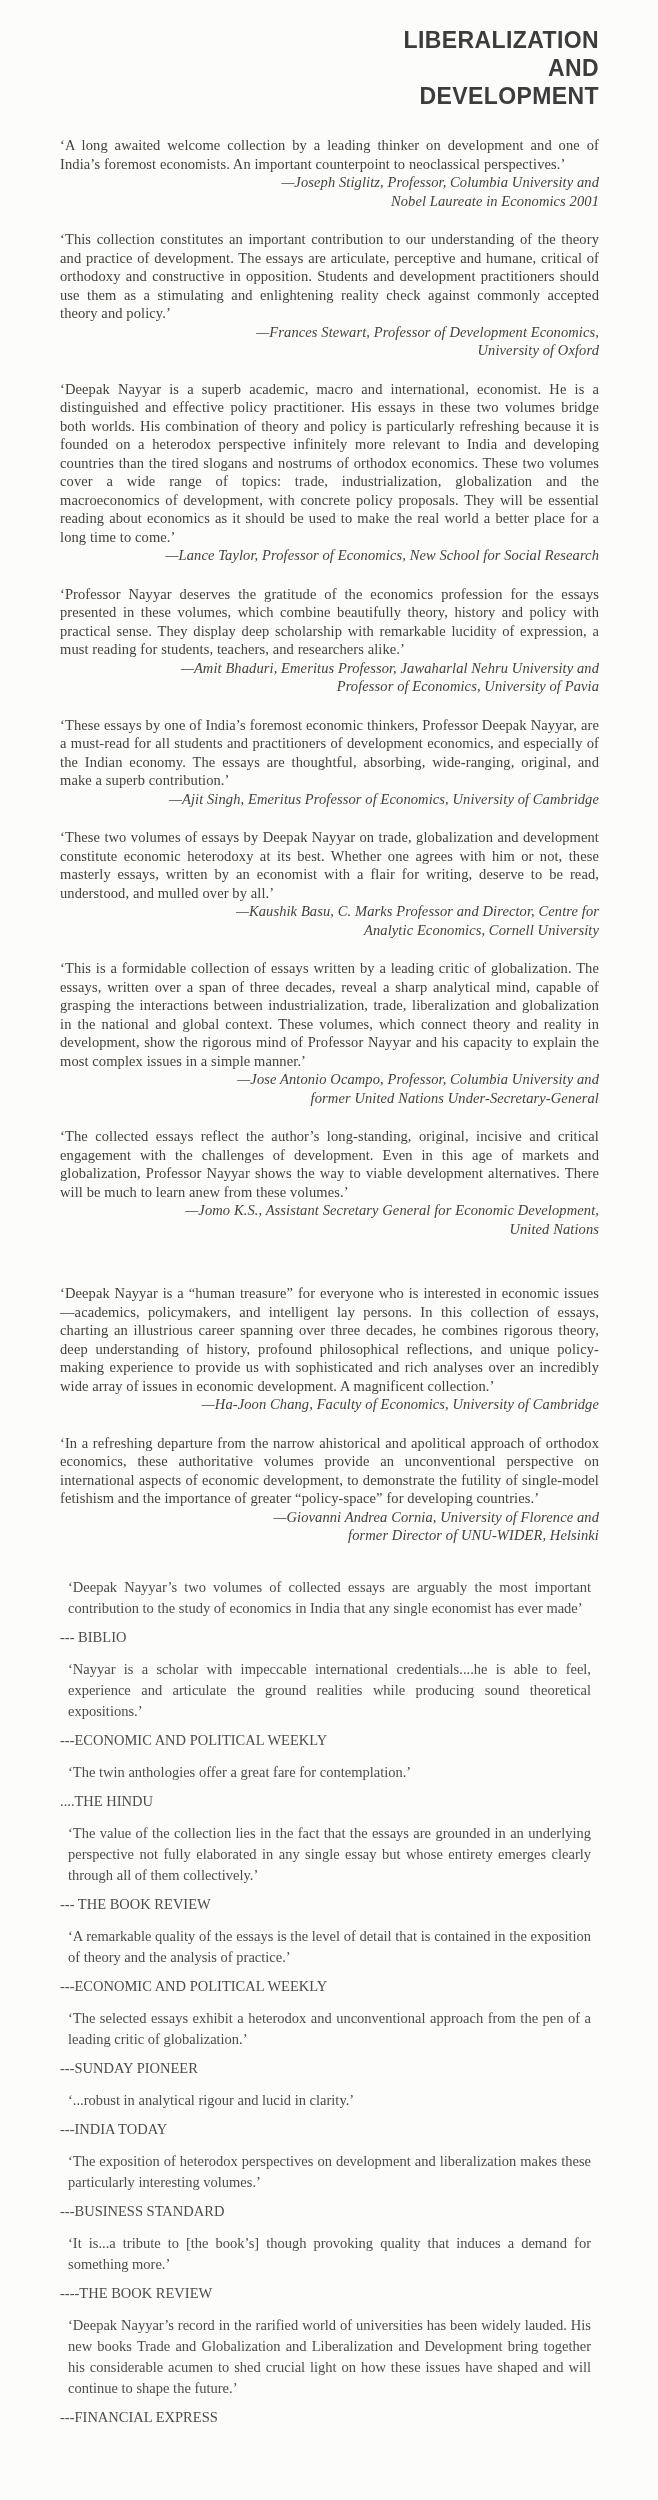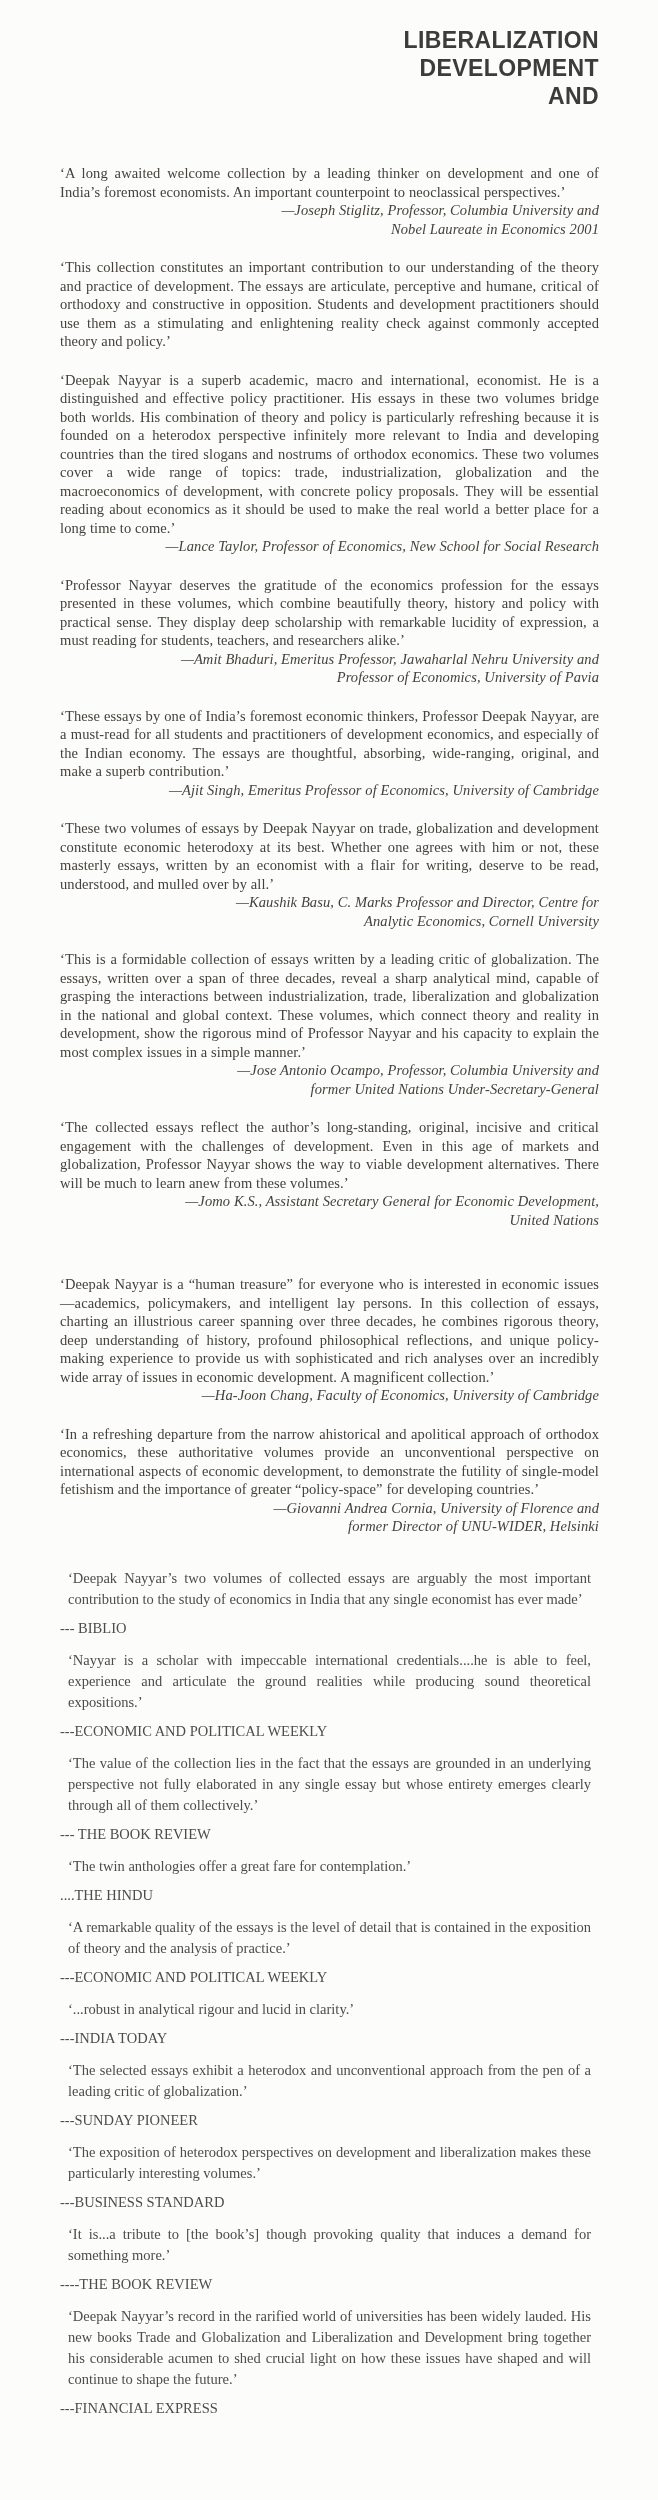--- a/index.html
+++ b/index.html
@@ -25,21 +25,21 @@
     font-family: "Liberation Sans", sans-serif;
     font-weight: bold;
     font-size: 23px;
     line-height: 28px;
     letter-spacing: 0.4px;
     text-align: right;
     color: #3c3c3c;
   }
   
   .endorsements {
-    margin-top: 54px;
+    margin-top: 26px;
   }
   .quote-a {
     font-size: 14.5px;
     line-height: 18.5px;
     color: #45413b;
     text-align: justify;
     letter-spacing: 0.1px;
     margin: 0 0 20px 0;
   }
   .quote-a .quote-text {
@@ -70,36 +70,40 @@
     text-align: left;
   }
 </style>
 </head>
 <body>
 
 <div class="page">
 
   <div class="book-title">
     <div>LIBERALIZATION</div>
+    <div>AND</div>
     <div>DEVELOPMENT</div>
-    <div>AND</div>
   </div>
 
   <div class="endorsements">
 
     <div class="quote-a">
       <p class="quote-text">‘A long awaited welcome collection by a leading thinker on development and one of India’s foremost economists.  An important counterpoint to neoclassical perspectives.’</p>
       <div class="attr">
         <div>—Joseph Stiglitz, Professor, Columbia University and</div>
         <div>Nobel Laureate in Economics 2001</div>
       </div>
     </div>
 
     <div class="quote-a">
       <p class="quote-text">‘This collection constitutes an important contribution to our understanding of the theory and practice of development. The essays are articulate, perceptive and humane, critical of orthodoxy and constructive in opposition. Students and development practitioners should use them as a stimulating and enlightening reality check against commonly accepted theory and policy.’</p>
+      <div class="attr">
+        <div>—Frances Stewart, Professor of Development Economics,</div>
+        <div>University of Oxford</div>
+      </div>
     </div>
 
     <div class="quote-a">
       <p class="quote-text">‘Deepak Nayyar is a superb academic, macro and international, economist. He is a distinguished and effective policy practitioner. His essays in these two volumes bridge both worlds. His combination of theory and policy is particularly refreshing because it is founded on a heterodox perspective infinitely more relevant to India and developing countries than the tired slogans and nostrums of orthodox economics. These two volumes cover a wide range of topics: trade, industrialization, globalization and the macroeconomics of development, with concrete policy proposals. They will be essential reading about economics as it should be used to make the real world a better place for a long time to come.’</p>
       <div class="attr">
         <div>—Lance Taylor, Professor of Economics, New School for Social Research</div>
       </div>
     </div>
 
     <div class="quote-a">
@@ -164,46 +168,46 @@
       <p class="quote-text">‘Deepak Nayyar’s two volumes of collected essays are arguably the most important contribution to the study of economics in India that any single economist has ever made’</p>
       <div class="attr">--- BIBLIO</div>
     </div>
 
     <div class="quote-b">
       <p class="quote-text">‘Nayyar is a scholar with impeccable international credentials....he is able to feel, experience and articulate the ground realities while producing sound theoretical expositions.’</p>
       <div class="attr">---ECONOMIC AND POLITICAL WEEKLY</div>
     </div>
 
     <div class="quote-b">
+      <p class="quote-text">‘The twin anthologies offer a great fare for contemplation.’</p>
+      <div class="attr">....THE HINDU</div>
+    </div>
+
+    <div class="quote-b">
       <p class="quote-text">‘The value of the collection lies in the fact that the essays are grounded in an underlying perspective not fully elaborated in any single essay but whose entirety emerges clearly through all of them collectively.’</p>
       <div class="attr">--- THE BOOK REVIEW</div>
     </div>
 
-    <div class="quote-b">
-      <p class="quote-text">‘The twin anthologies offer a great fare for contemplation.’</p>
-      <div class="attr">....THE HINDU</div>
-    </div>
-
 
     <div class="quote-b">
       <p class="quote-text">‘A remarkable quality of the essays is the level of detail that is contained in the exposition of theory and the analysis of practice.’</p>
       <div class="attr">---ECONOMIC AND POLITICAL WEEKLY</div>
     </div>
 
     <div class="quote-b">
+      <p class="quote-text">‘The selected essays exhibit a heterodox and unconventional approach from the pen of a leading critic of globalization.’</p>
+      <div class="attr">---SUNDAY PIONEER</div>
+    </div>
+
+    <div class="quote-b">
       <p class="quote-text">‘...robust in analytical rigour and lucid in clarity.’</p>
       <div class="attr">---INDIA TODAY</div>
     </div>
 
     <div class="quote-b">
-      <p class="quote-text">‘The selected essays exhibit a heterodox and unconventional approach from the pen of a leading critic of globalization.’</p>
-      <div class="attr">---SUNDAY PIONEER</div>
-    </div>
-
-    <div class="quote-b">
       <p class="quote-text">‘The exposition of heterodox perspectives on development and liberalization makes these particularly interesting volumes.’</p>
       <div class="attr">---BUSINESS STANDARD</div>
     </div>
 
     <div class="quote-b">
       <p class="quote-text">‘It is...a tribute to [the book’s] though provoking quality that induces a demand for something more.’</p>
       <div class="attr">----THE BOOK REVIEW</div>
     </div>
 
     <div class="quote-b">

